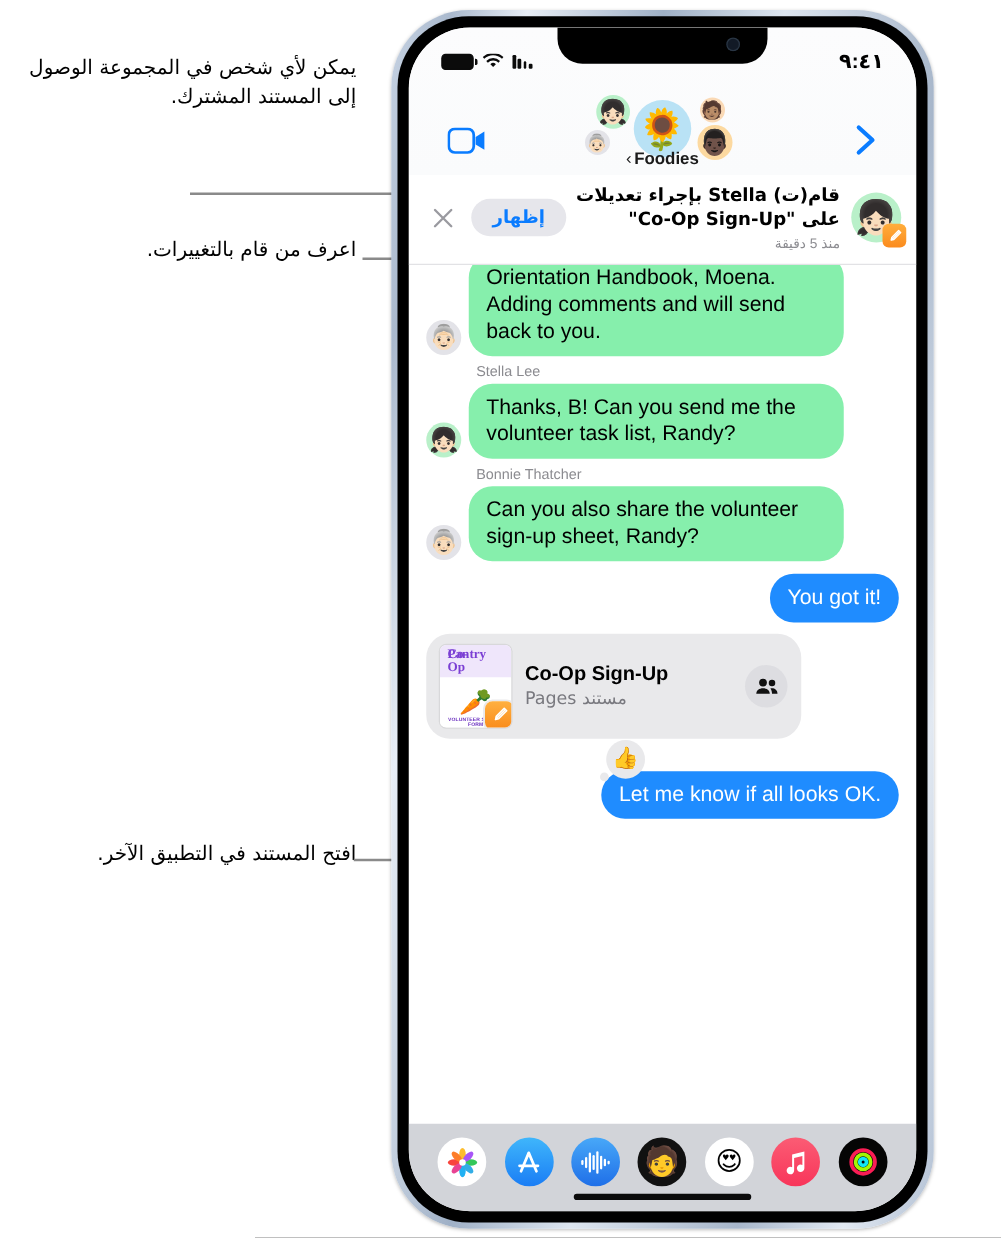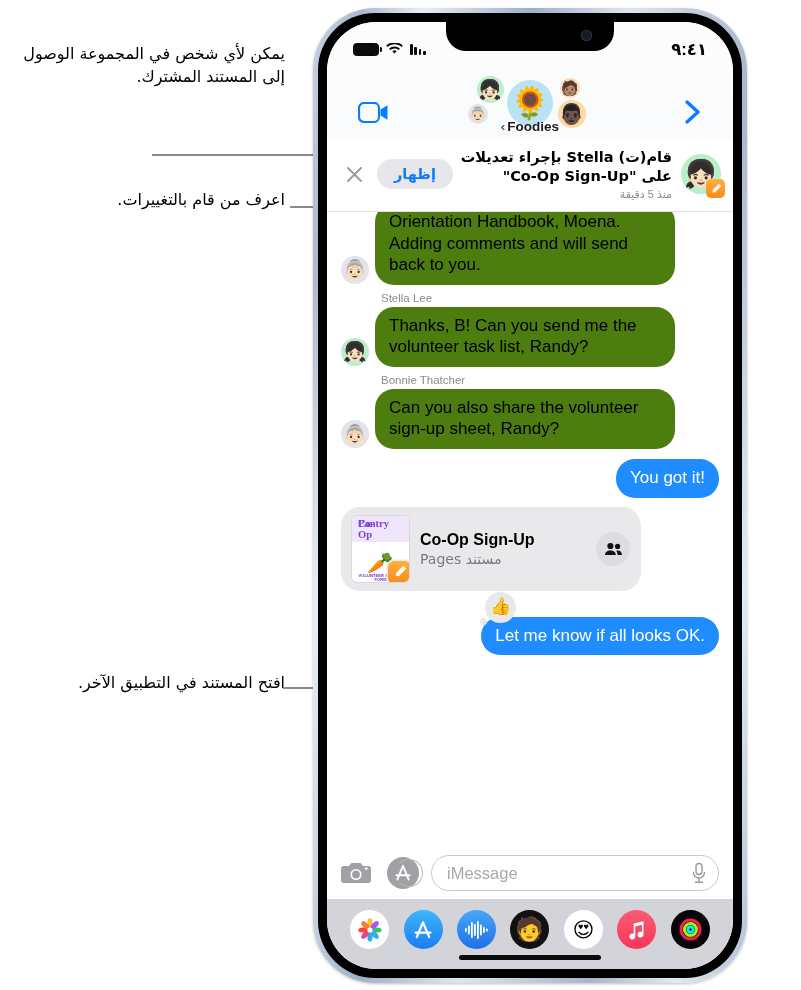--- a/index.html
+++ b/index.html
@@ -201,21 +201,21 @@
     font-size: 19px; overflow: hidden;
   }
   .bubble {
     position: relative;
     max-width: 300px;
     padding: 8px 14px 9px 14px;
     border-radius: 19px;
     font-size: 17px; line-height: 1.27;
     word-wrap: break-word;
   }
-  .bubble.gray { background: #4d7c0f; color: #000; }
+  .bubble.gray { background: #86efac; color: #000; }
   .bubble.blue { background: #1f8cff; color: #fff; }
   .bubble.gray.tail::after {
     content: ""; position: absolute; left: -6px; bottom: 0;
     width: 16px; height: 16px; background: #e9e9eb;
     border-bottom-right-radius: 16px;
     clip-path: polygon(100% 0,100% 100%,0 100%);
     z-index: -1;
   }
   .bubble.blue.tail::after {
     content: ""; position: absolute; right: -6px; bottom: 0;
@@ -510,43 +510,20 @@
 
           <div class="msg-row out" style="margin-top:26px">
             <div class="bubble blue tail">
               <span class="reaction">👍</span>
               <span>Let me know if all looks OK.</span>
             </div>
           </div>
 
         </div>
 
-        <div id="inputbar">
-          <svg id="camera-btn" viewBox="0 0 31 26">
-            <path d="M3 6h5l2.2-3h9.6L22 6h5a3 3 0 0 1 3 3v11a3 3 0 0 1-3 3H3a3 3 0 0 1-3-3V9a3 3 0 0 1 3-3z" fill="#a0a0a5"></path>
-            <circle cx="15" cy="14.5" r="5.6" fill="#fff"></circle>
-            <circle cx="15" cy="14.5" r="3.9" fill="#a0a0a5"></circle>
-            <circle cx="25.3" cy="8.6" r="1.4" fill="#fff"></circle>
-          </svg>
-          <div id="appstore-btn">
-            <div class="stack"></div>
-            <div class="circle">
-              <svg width="20" height="20" viewBox="0 0 20 20">
-                <path d="M10 2.8 15.6 16.4 M10 2.8 4.4 16.4 M3.3 12.2h13.4" stroke="#fff" stroke-width="1.9" fill="none" stroke-linecap="round"></path>
-              </svg>
-            </div>
-          </div>
-          <div id="imessage-field">
-            <input type="text" placeholder="iMessage" style="">
-            <svg id="mic-btn" viewBox="0 0 20 24">
-              <rect x="7" y="2.5" width="6" height="11" rx="3" fill="none" stroke="#9a9aa0" stroke-width="1.4"></rect>
-              <path d="M4.5 11.5a5.5 5.5 0 0 0 11 0M10 17v4M6.5 21.3h7" fill="none" stroke="#9a9aa0" stroke-width="1.4" stroke-linecap="round"></path>
-            </svg>
-          </div>
-        </div>
 
         <div id="appdrawer">
           <div class="app-icon photos">
             <svg width="26" height="26" viewBox="0 0 26 26">
               <g>
                 <ellipse cx="13" cy="6.5" rx="2.6" ry="5.2" fill="#fdbd2e"></ellipse>
                 <ellipse cx="13" cy="19.5" rx="2.6" ry="5.2" fill="#21b1f3"></ellipse>
                 <ellipse cx="6.5" cy="13" rx="5.2" ry="2.6" fill="#f8443c"></ellipse>
                 <ellipse cx="19.5" cy="13" rx="5.2" ry="2.6" fill="#34c759"></ellipse>
                 <ellipse cx="8.4" cy="8.4" rx="2.6" ry="5.2" transform="rotate(-45 8.4 8.4)" fill="#fd7d2a"></ellipse>

